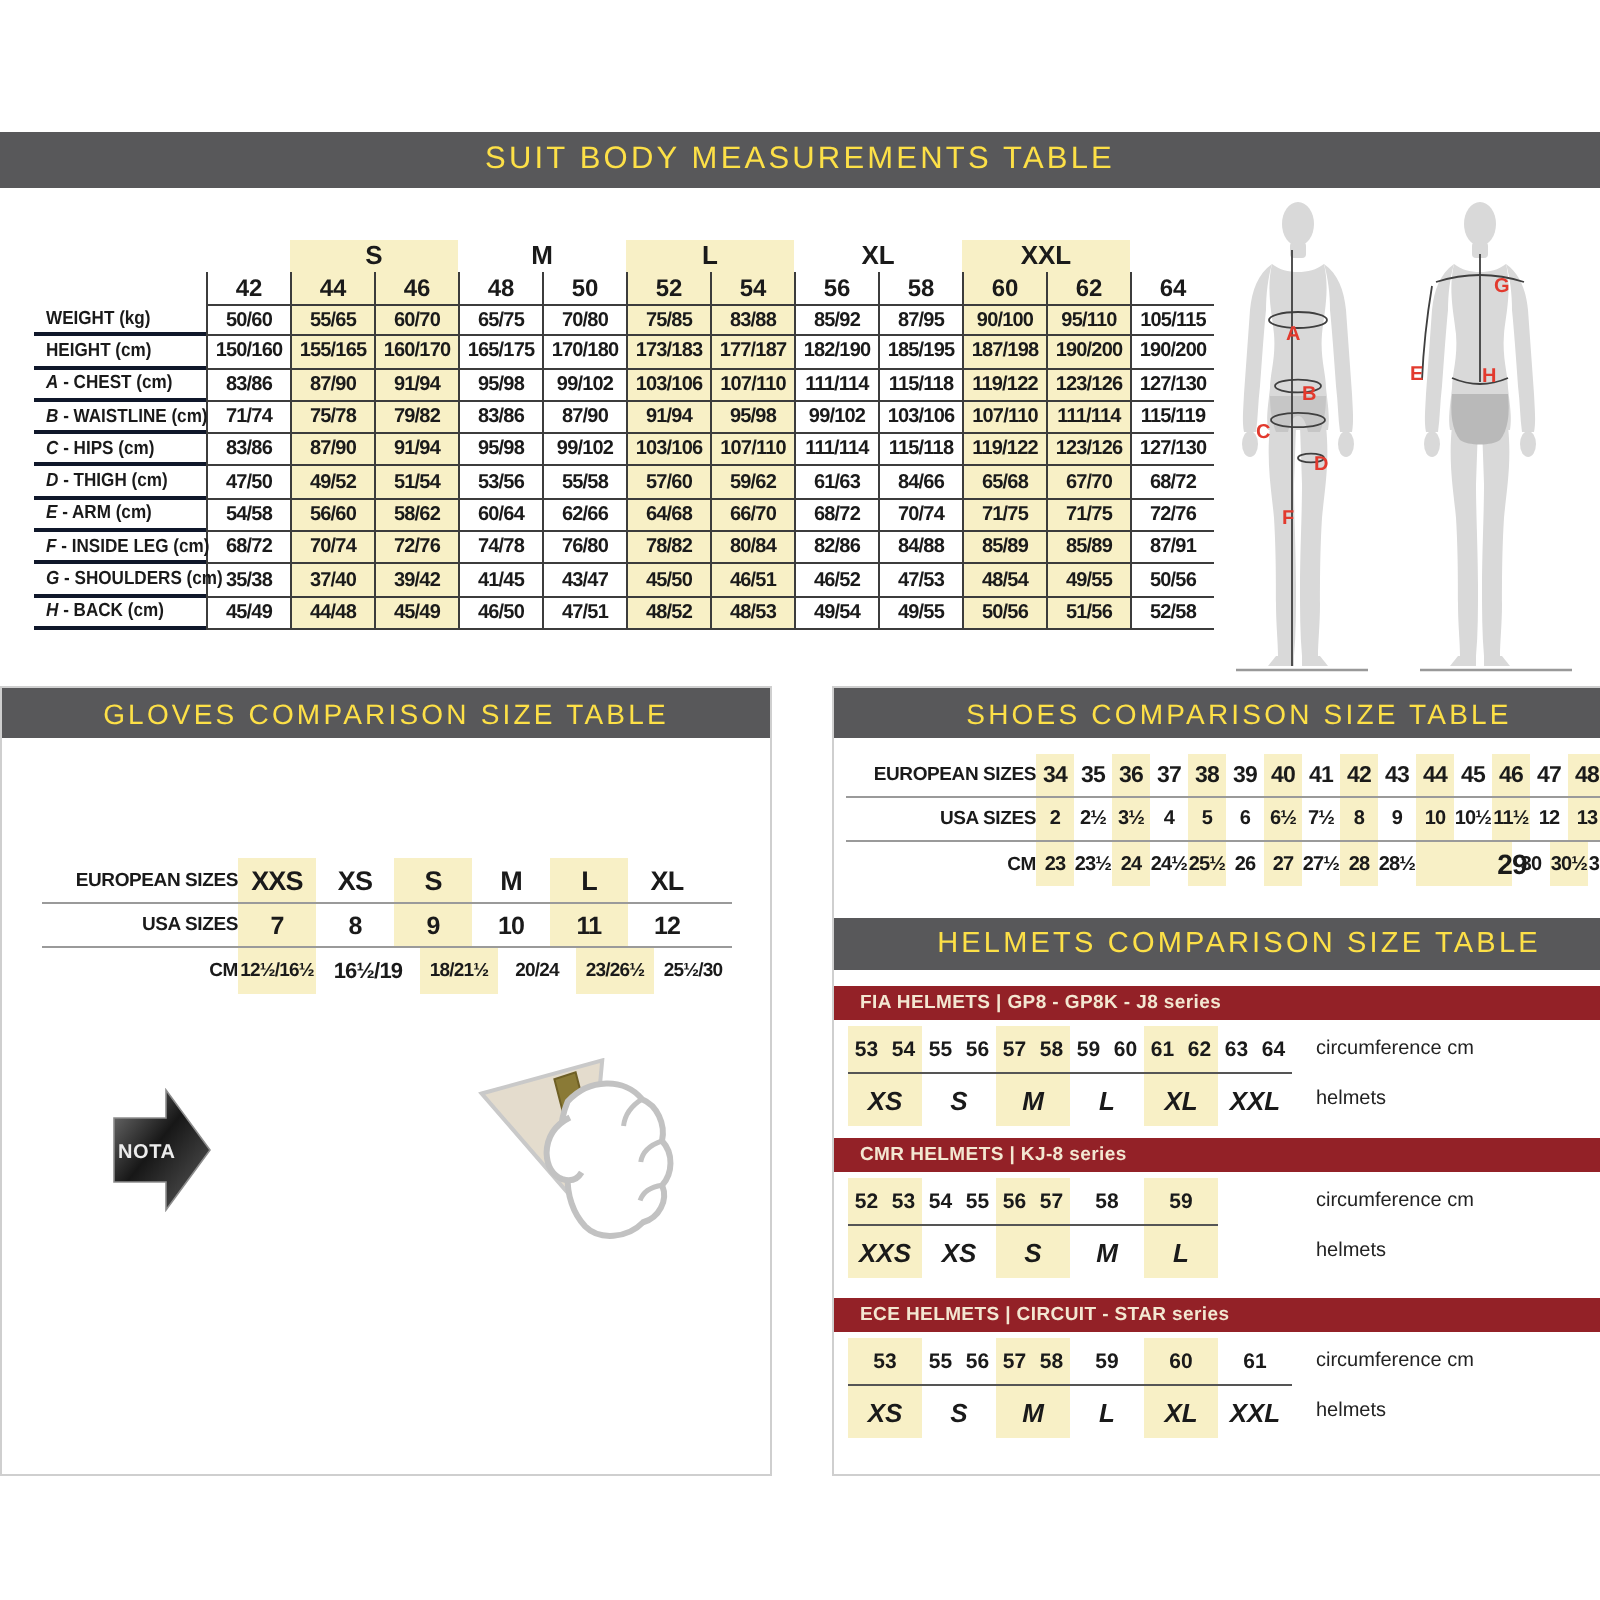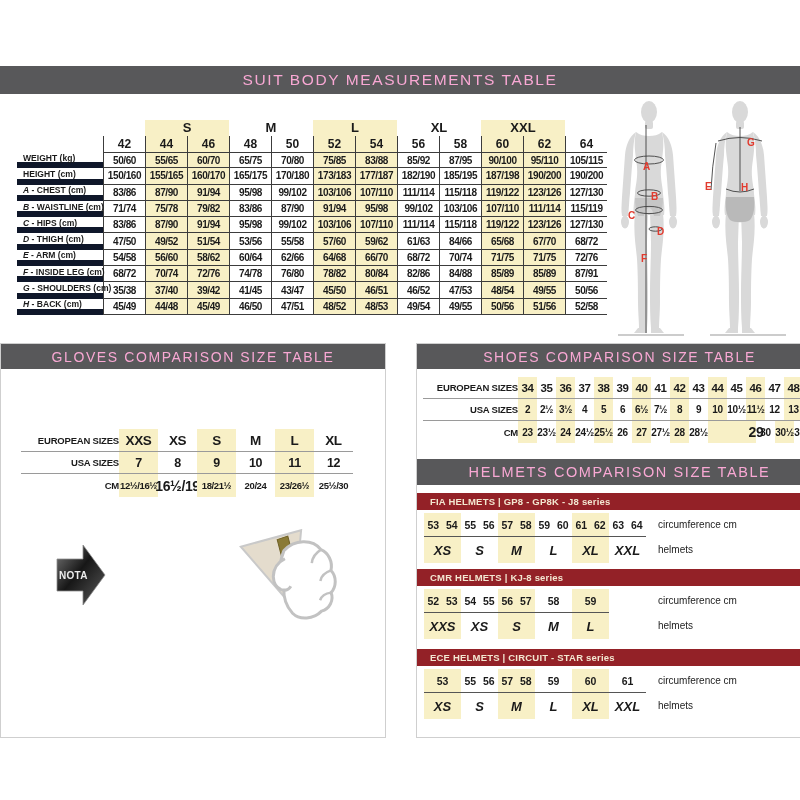--- a/index.html
+++ b/index.html
@@ -1,35 +1,35 @@
 <!DOCTYPE html>
 <html><head>
 <meta charset="utf-8">
 <style>
   * { box-sizing: border-box; margin: 0; padding: 0; }
   body { background: #fff; font-family: "Liberation Sans", sans-serif; }
   #page { position: relative; width: 800px; height: 800px; background: #fff; overflow: hidden; color:#1a1a1a; }
 
-  .hdr { position: absolute; background: var(--header_bg, #58585a); color: #f9a8d4;
+  .hdr { position: absolute; background: var(--header_bg, #58585a); color: #fde047;
          display: flex; align-items: center; justify-content: center;
          letter-spacing: 1.6px; font-weight: 400; }
   #suit-header { left: 0; top: 66px; width: 800px; height: 28px; font-size: 15.5px; }
 
   
   #suit-grid { position: absolute; left: 17px; top: 120px;
     display: grid; grid-template-columns: 86px repeat(12, 42px);
     grid-template-rows: 16px 16px repeat(10, 16.3px); }
   .hl { background: var(--highlight, #f8f0c6); }
   .gcell { font-size: 13px; font-weight: bold; display: flex; align-items: flex-end; justify-content: center; padding-bottom: 1px; }
   .scell { font-size: 12px; font-weight: bold; display: flex; align-items: center; justify-content: center; border-left: 1px solid #3c3c3c; }
   .slabel { }
   .dcell { font-size: 10px; font-weight: bold; letter-spacing: -0.4px; display: flex; align-items: center; justify-content: center;
            border-left: 1px solid #3c3c3c; border-bottom: 1px solid #3c3c3c; white-space: nowrap; }
   .row1 { border-top: 1px solid #3c3c3c; }
-  .rcell { font-size: 9.5px; font-weight: bold; display: flex; align-items: center; border-bottom: 6px solid #0f172a; padding-left: 6px; }
+  .rcell { font-size: 9.5px; font-weight: bold; display: flex; align-items: center; border-bottom: 2px solid #0f172a; padding-left: 6px; }
   .rcell > span { transform: scaleX(0.9); transform-origin: left center; white-space: nowrap; }
   .rcell i { font-style: italic; }
 
   
   .box { position: absolute; border: 1px solid #cfcfcf; background: #fff; }
   #gloves-box { left: 0; top: 343px; width: 386px; height: 395px; }
   #shoes-helmets-box { left: 416px; top: 343px; width: 407px; height: 395px; }
   .section-hdr { position: absolute; left: 0; top: 0; width: 100%; height: 25px; font-size: 14px; }
   #helmets-header { top: 115px; height: 26px; font-size: 14.5px; }
 
@@ -314,21 +314,21 @@
           <div class="gcellv hl" style="width: 39px; font-size: 12.5px;">7</div>
           <div class="gcellv" style="width: 39px; font-size: 12.5px;">8</div>
           <div class="gcellv hl" style="width: 39px; font-size: 12.5px;">9</div>
           <div class="gcellv" style="width: 39px; font-size: 12.5px;">10</div>
           <div class="gcellv hl" style="width: 39px; font-size: 12.5px;">11</div>
           <div class="gcellv" style="width: 39px; font-size: 12.5px;">12</div>
         </div>
         <div class="grow" style="height: 23px;">
           <div class="glabel" style="width: 98px;">CM</div>
           <div class="gcellv hl" style="width: 39px; font-size: 9.5px;">12½/16½</div>
-          <div class="gcellv" style="width: 39px; font-size: 14px;">16½/19</div>
+          <div class="gcellv" style="width: 52px; font-size: 11px;">16½/19</div>
           <div class="gcellv hl" style="width: 39px; font-size: 9.5px;">18/21½</div>
           <div class="gcellv" style="width: 39px; font-size: 9.5px;">20/24</div>
           <div class="gcellv hl" style="width: 39px; font-size: 9.5px;">23/26½</div>
           <div class="gcellv" style="width: 39px; font-size: 9.5px;">25½/30</div>
         </div>
       </div>
 
     <svg id="nota-arrow" width="50" height="62" viewBox="0 0 50 62">
       <defs>
         <linearGradient id="ag" x1="0" y1="0" x2="1" y2="1">

